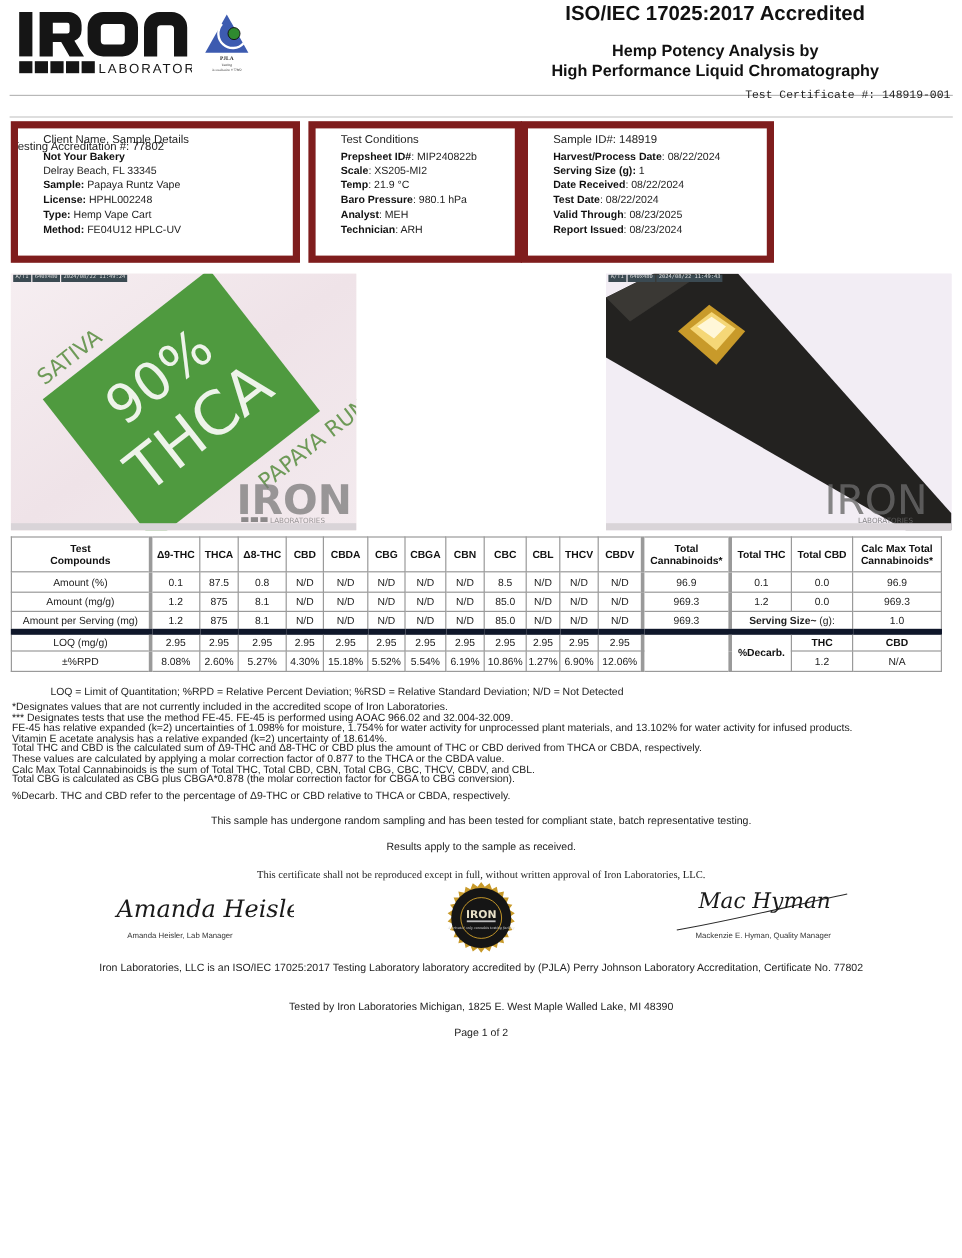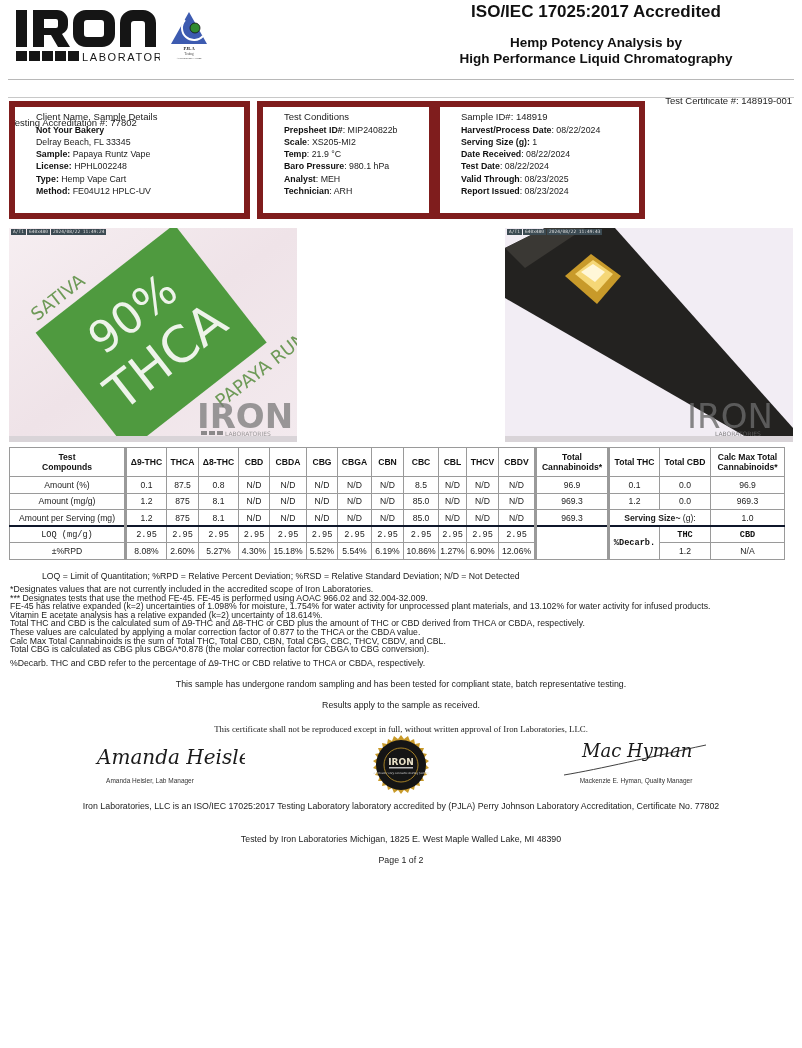--- a/index.html
+++ b/index.html
@@ -8,21 +8,21 @@
 
     
     .logo-iron { position: absolute; left: 14px; top: 8px; width: 146px; height: 56px; }
     .logo-pjla { position: absolute; left: 169px; top: 10px; width: 40px; height: 52px; }
     .hdr-title { position: absolute; left: 400px; width: 392px; top: 2px; text-align: center;
                  font-weight: bold; font-size: 17px; color: #111; }
     .hdr-sub { position: absolute; left: 400px; width: 392px; top: 35px; text-align: center;
                font-weight: bold; font-size: 13.5px; line-height: 16px; color: #111; }
     .hr-top { position: absolute; left: 8px; right: 8px; top: 79px; height: 1px; background: #b8b8b8; }
     .acc-left { position: absolute; left: 10px; top: 85px; font-size: 9.5px; color: #222; margin-top: 32px; }
-    .acc-right { position: absolute; right: 10px; top: 95px; font-size: 9.5px; color: #222; }
+    .acc-right { position: absolute; right: 10px; top: 74px; font-size: 9.5px; color: #222; font-family: Liberation Mono, monospace; }
     .hr-top2 { position: absolute; left: 8px; right: 8px; top: 97px; height: 1px; background: #c8c8c8; }
 
     
     .info-box { position: absolute; top: 101px; height: 118px; border: 6px solid #7f1d1d;
                 padding: 4px 21px; font-size: 8.8px; line-height: 12.2px; color: #222; }
     .info-box .ttl { font-size: 9.5px; margin-bottom: 0.5px; }
     .info-box b { color: #111; }
     .box-client { left: 9px; width: 241px; }
     .box-cond { left: 257px; width: 178px; }
     .box-sample { left: 434px; width: 211px; }
@@ -37,21 +37,21 @@
                color: #ddd; background: #3b4a52; padding: 0 2px; font-family: "DejaVu Sans Mono", monospace; }
 
     
     .results { position: absolute; left: 9px; top: 447px; width: 688px; border-collapse: collapse;
                font-size: 8.6px; color: #222; table-layout: fixed; padding-left: 48px; }
     .results td, .results th { border: 1px solid #9a9a9a; text-align: center; vertical-align: middle;
                                padding: 0 1px; height: 16.5px; }
     .results th { font-weight: bold; font-size: 8.6px; line-height: 10px; height: 29px; color: #111; }
     .results .rowlabel { text-align: center; }
     .results .thick-left { border-left: 3px solid #9a9a9a; }
-    .results .thick-top td { border-top: 2px solid #0f172a; font-family: Liberation Mono, monospace; }
+    .results .thick-top td { border-top: 5px solid #0f172a; }
     .results .bold { font-weight: bold; color: #111; }
 
     
     .notes { position: absolute; left: 10px; top: 571px; width: 785px; font-size: 8.7px; color: #222; }
     .notes .n1 { line-height: 11px; margin-bottom: 3px; padding-left: 32px; }
     .notes .tight { line-height: 8.6px; }
     .notes .n-last { line-height: 11px; margin-top: 4px; }
 
     .center-line { position: absolute; left: 0; width: 802px; text-align: center; font-size: 8.8px; color: #222; }
 

